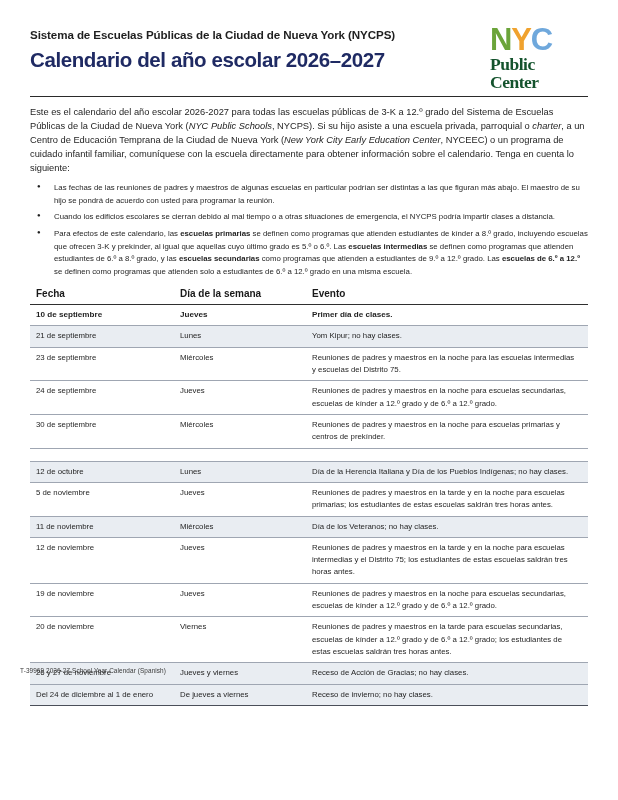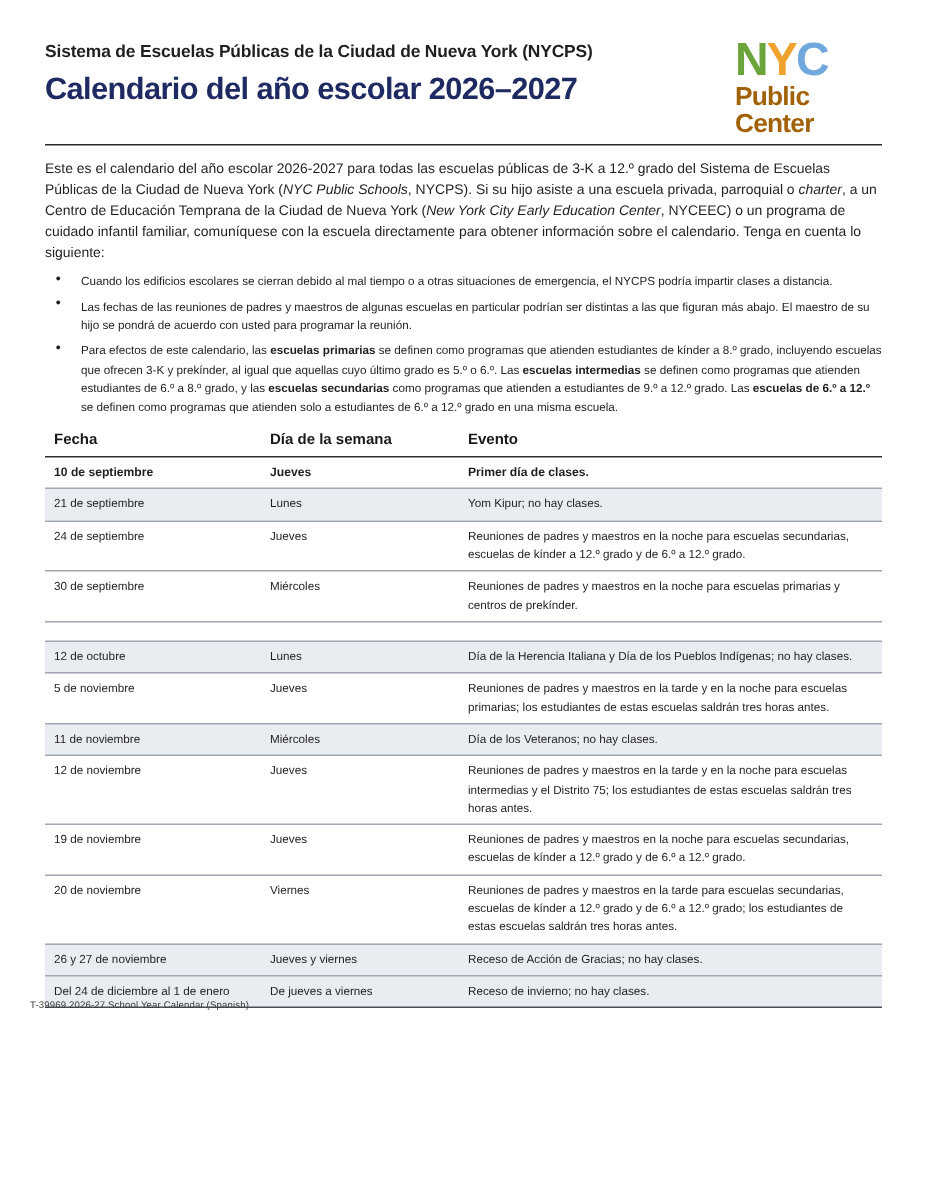--- a/index.html
+++ b/index.html
@@ -58,24 +58,25 @@
     letter-spacing: -1.2px;
     font-family: "Liberation Sans", sans-serif;
     margin: 0;
   }
   .logo-nyc .n { color: #6ba43a; }
   .logo-nyc .y { color: #f0a22e; }
   .logo-nyc .c { color: #6fa8dc; }
   .logo-line {
     font-size: 17.5px;
     font-weight: bold;
-    color: #a16207;
+    color: #14532d;
     line-height: 1.06;
     letter-spacing: -0.5px;
     margin: 0;
+    font-family: Liberation Serif, serif;
   }
 
   .rule-top {
     border: 0;
     border-top: 1.6px solid #2a2a2a;
     margin: 3px 0 8px 0;
   }
 
   
   .intro {
@@ -174,22 +175,22 @@
       <div class="logo-line">Public</div>
       <div class="logo-line">Center</div>
     </div>
   </div>
 
   <hr class="rule-top">
 
   <p class="intro"><span>Este es el calendario del año escolar 2026-2027 para todas las escuelas públicas de 3-K a 12.º grado del Sistema de Escuelas Públicas de la Ciudad de Nueva York (</span><em>NYC Public Schools</em><span>, NYCPS). Si su hijo asiste a una escuela privada, parroquial o </span><em>charter</em><span>, a un Centro de Educación Temprana de la Ciudad de Nueva York (</span><em>New York City Early Education Center</em><span>, NYCEEC) o un programa de cuidado infantil familiar, comuníquese con la escuela directamente para obtener información sobre el calendario. Tenga en cuenta lo siguiente:</span></p>
 
   <ul class="bullets">
+    <li><span>Las fechas de las reuniones de padres y maestros de algunas escuelas en particular podrían ser distintas a las que figuran más abajo. El maestro de su hijo se pondrá de acuerdo con usted para programar la reunión.</span></li>
     <li><span>Cuando los edificios escolares se cierran debido al mal tiempo o a otras situaciones de emergencia, el NYCPS podría impartir clases a distancia.</span></li>
-    <li><span>Las fechas de las reuniones de padres y maestros de algunas escuelas en particular podrían ser distintas a las que figuran más abajo. El maestro de su hijo se pondrá de acuerdo con usted para programar la reunión.</span></li>
     <li><span>Para efectos de este calendario, las </span><b>escuelas primarias</b><span> se definen como programas que atienden estudiantes de kínder a 8.º grado, incluyendo escuelas que ofrecen 3-K y prekínder, al igual que aquellas cuyo último grado es 5.º o 6.º. Las </span><b>escuelas intermedias</b><span> se definen como programas que atienden estudiantes de 6.º a 8.º grado, y las </span><b>escuelas secundarias</b><span> como programas que atienden a estudiantes de 9.º a 12.º grado. Las </span><b>escuelas de 6.º a 12.º</b><span> se definen como programas que atienden solo a estudiantes de 6.º a 12.º grado en una misma escuela.</span></li>
   </ul>
 
   <table class="cal">
     <colgroup>
       <col class="c-date">
         <col class="c-day">
         <col class="c-evt">
     </colgroup>
     <thead>
@@ -204,20 +205,25 @@
           <td>10 de septiembre</td>
           <td>Jueves</td>
           <td>Primer día de clases.</td>
         </tr>
         <tr class="shaded">
           <td>21 de septiembre</td>
           <td>Lunes</td>
           <td>Yom Kipur; no hay clases.</td>
         </tr>
         <tr class="">
+          <td>23 de septiembre</td>
+          <td>Miércoles</td>
+          <td>Reuniones de padres y maestros en la noche para las escuelas intermedias y escuelas del Distrito 75.</td>
+        </tr>
+        <tr class="">
           <td>24 de septiembre</td>
           <td>Jueves</td>
           <td>Reuniones de padres y maestros en la noche para escuelas secundarias, escuelas de kínder a 12.º grado y de 6.º a 12.º grado.</td>
         </tr>
         <tr class="">
           <td>30 de septiembre</td>
           <td>Miércoles</td>
           <td>Reuniones de padres y maestros en la noche para escuelas primarias y centros de prekínder.</td>
         </tr>
         <tr class="spacer">

